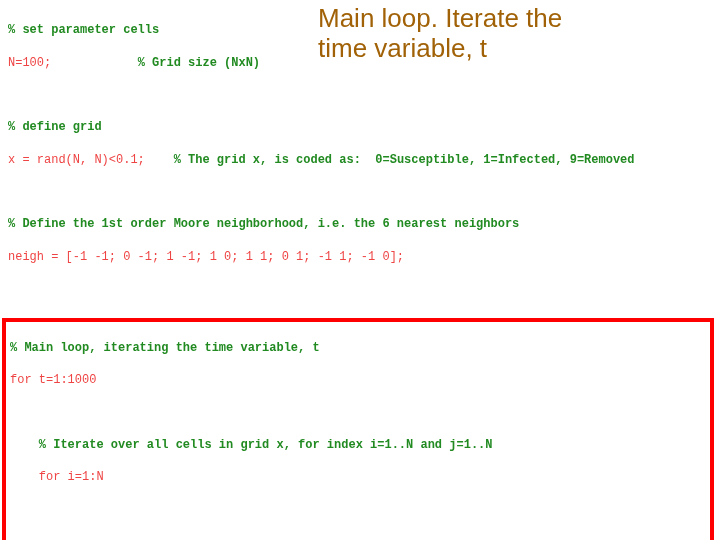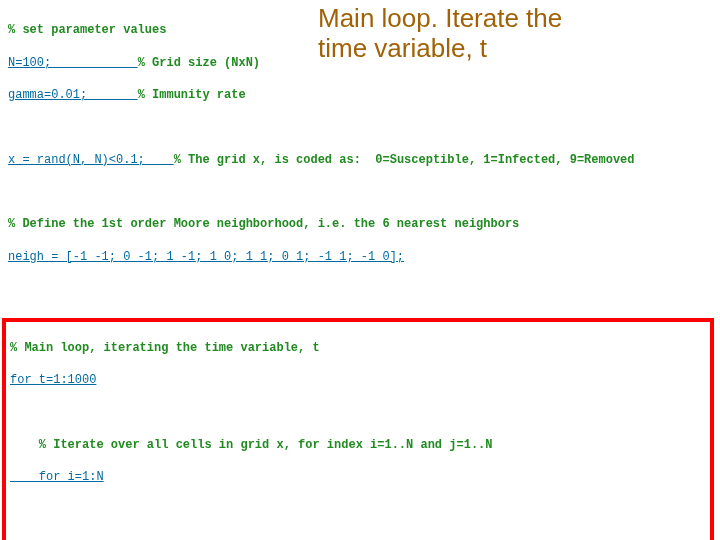--- a/index.html
+++ b/index.html
@@ -13,21 +13,21 @@
     line-height: 1.35;
     position: relative;
     overflow: hidden;
   }
   .code-area {
     padding: 6px 8px 4px 8px;
     white-space: pre;
     color: #000;
   }
   .comment { color: #218a21; font-weight: bold; }
-  .code { color: #0369a1; text-decoration: underline; }
+  .code { color: #ef4444; }
   .callout {
     position: absolute;
     top: 4px;
     left: 318px;
     font-family: Liberation Sans, sans-serif;
     font-size: 26px;
     color: #a16207;
     line-height: 1.15;
     font-weight: normal;
   }
@@ -41,24 +41,24 @@
 </style>
 </head>
 <body>
 
 <div class="callout">
   <div>Main loop. Iterate the</div>
   <div>time variable, t</div>
 </div>
 
 <div class="code-area">
-<span class="ln comment">% set parameter values</span>
+<span class="ln comment">% set parameter cells</span>
 <span class="ln"><span class="code">N=100;            </span><span class="comment">% Grid size (NxN)</span></span>
-<span class="ln"><span class="code">gamma=0.01;       </span><span class="comment">% Immunity rate</span></span>
 <span class="ln"> </span>
+<span class="ln comment">% define grid</span>
 <span class="ln"><span class="code">x = rand(N, N)&lt;0.1;    </span><span class="comment">% The grid x, is coded as:  0=Susceptible, 1=Infected, 9=Removed</span></span>
 <span class="ln"> </span>
 <span class="ln comment">% Define the 1st order Moore neighborhood, i.e. the 6 nearest neighbors</span>
 <span class="ln code">neigh = [-1 -1; 0 -1; 1 -1; 1 0; 1 1; 0 1; -1 1; -1 0];</span>
 <span class="ln"> </span>
 </div>
 
 <div class="highlight-box">
 <span class="ln comment">% Main loop, iterating the time variable, t</span>
 <span class="ln code">for t=1:1000</span>

